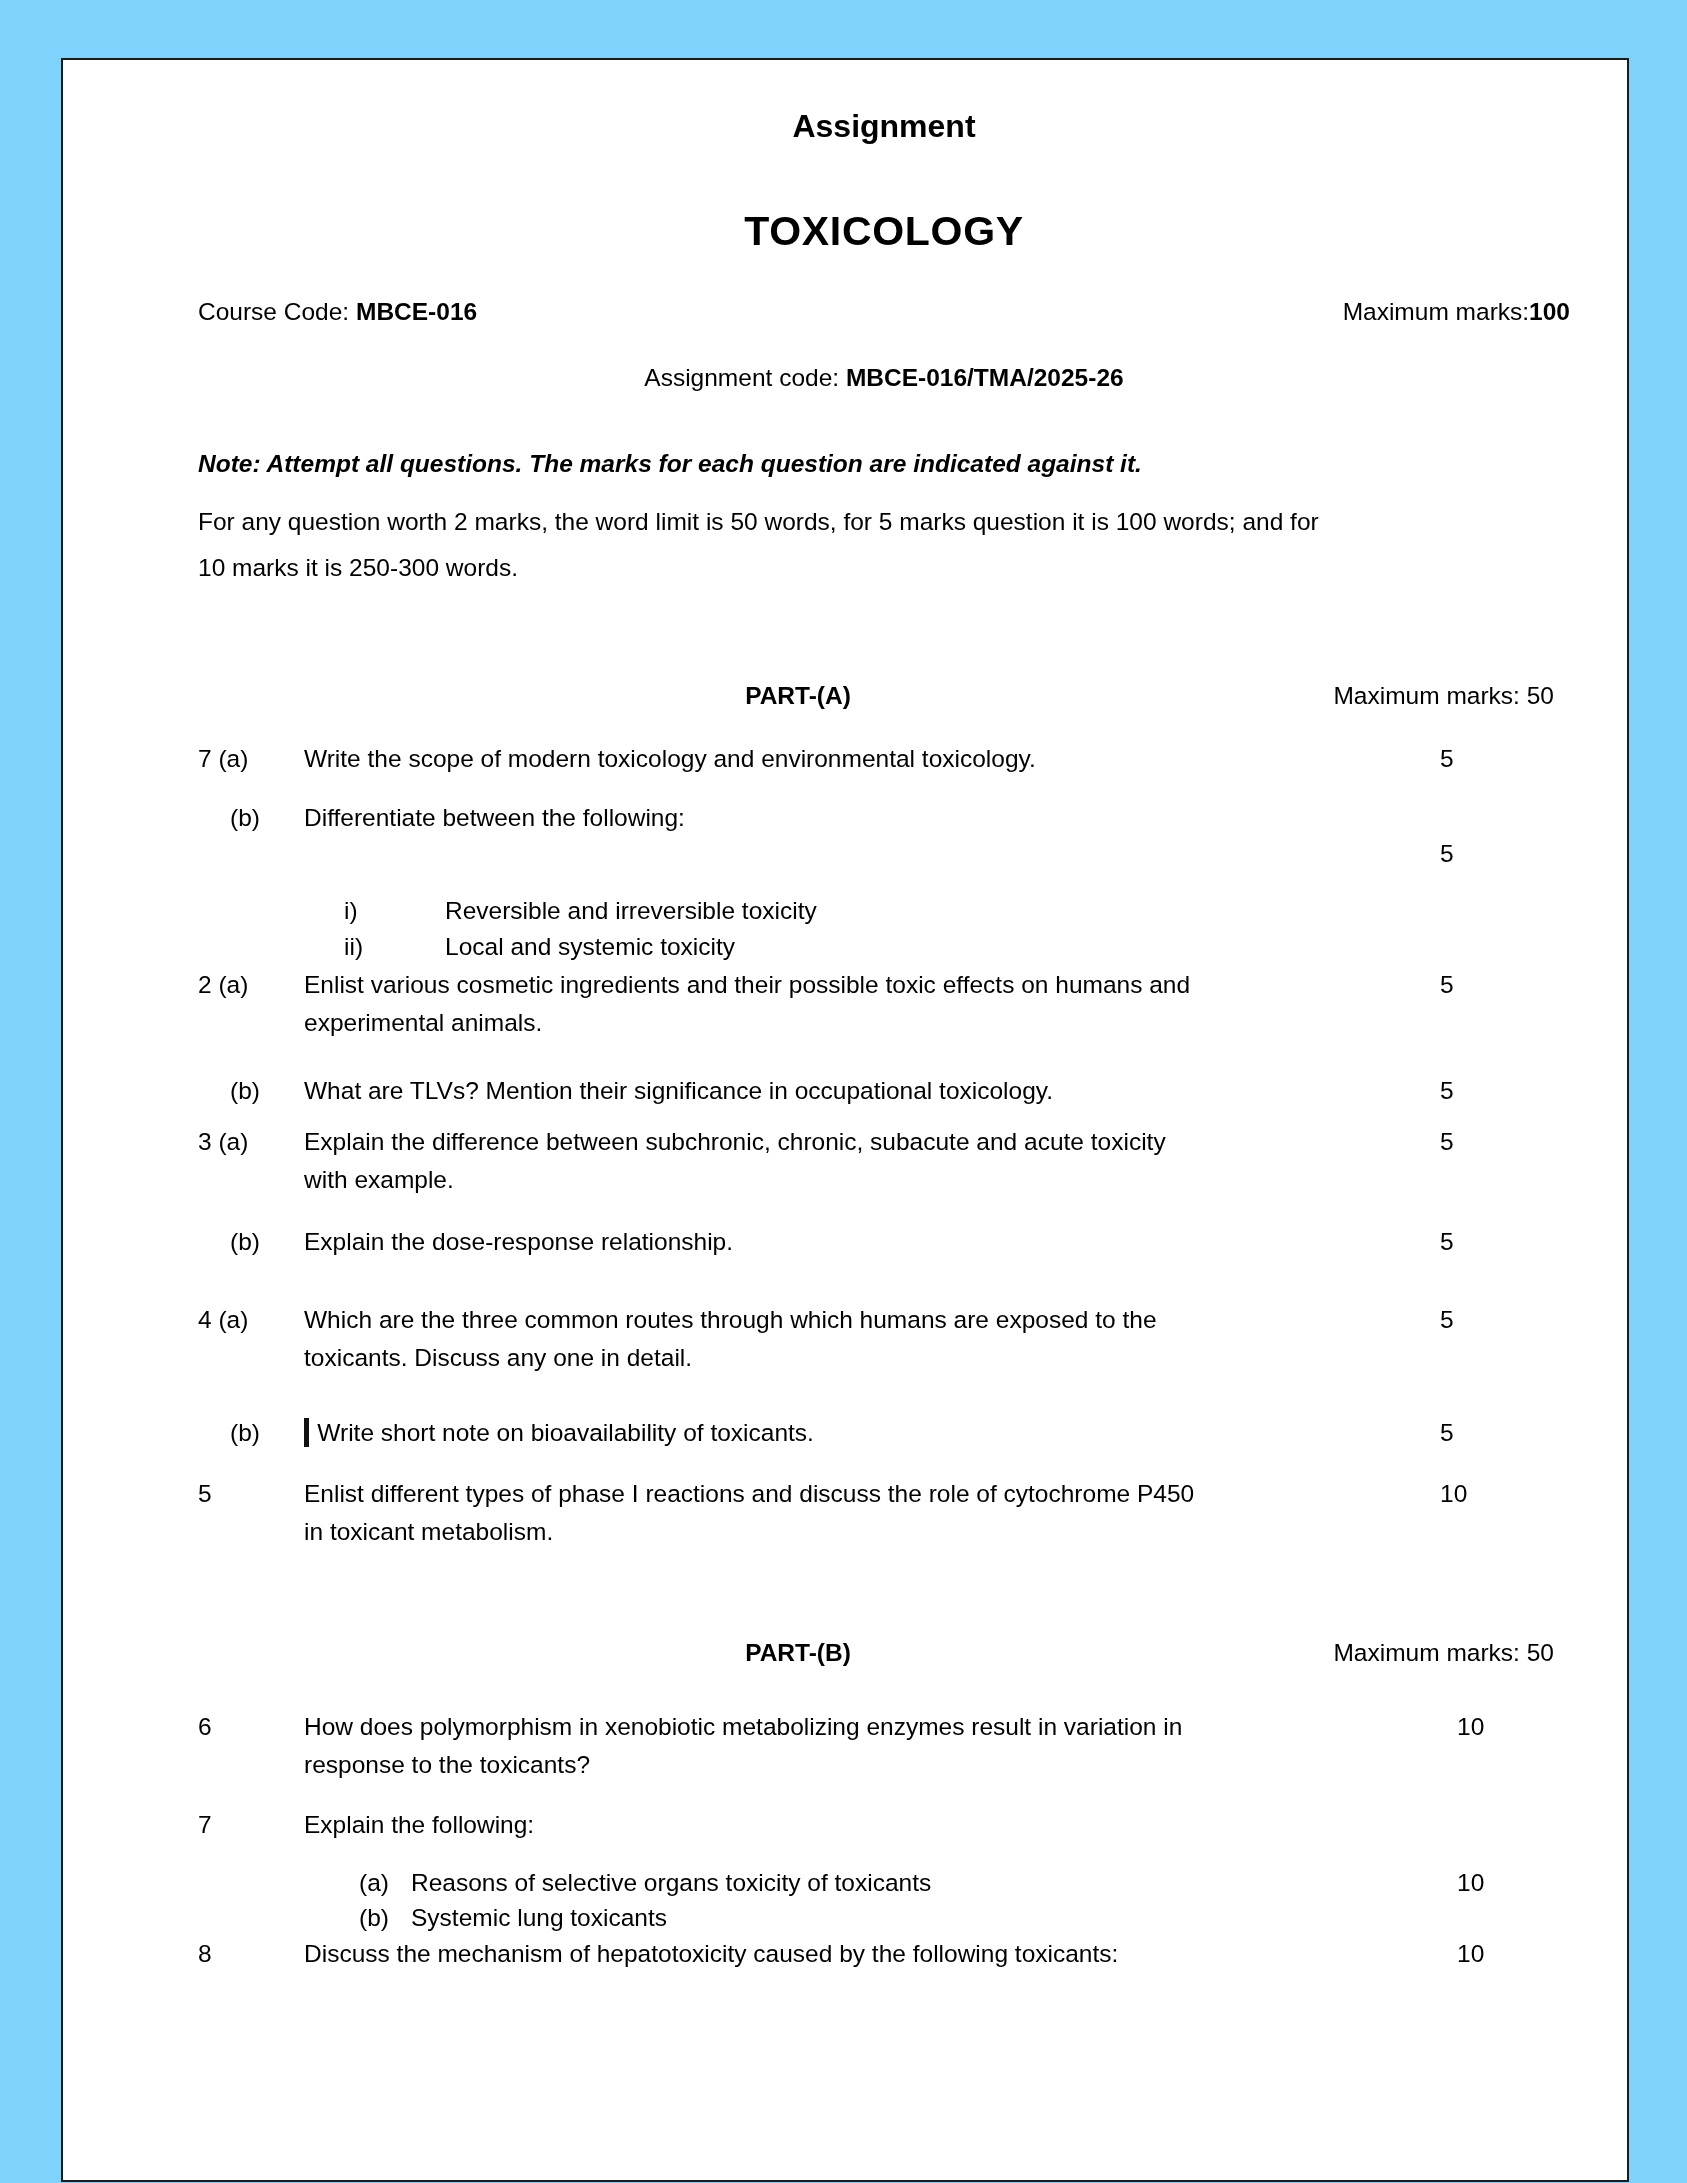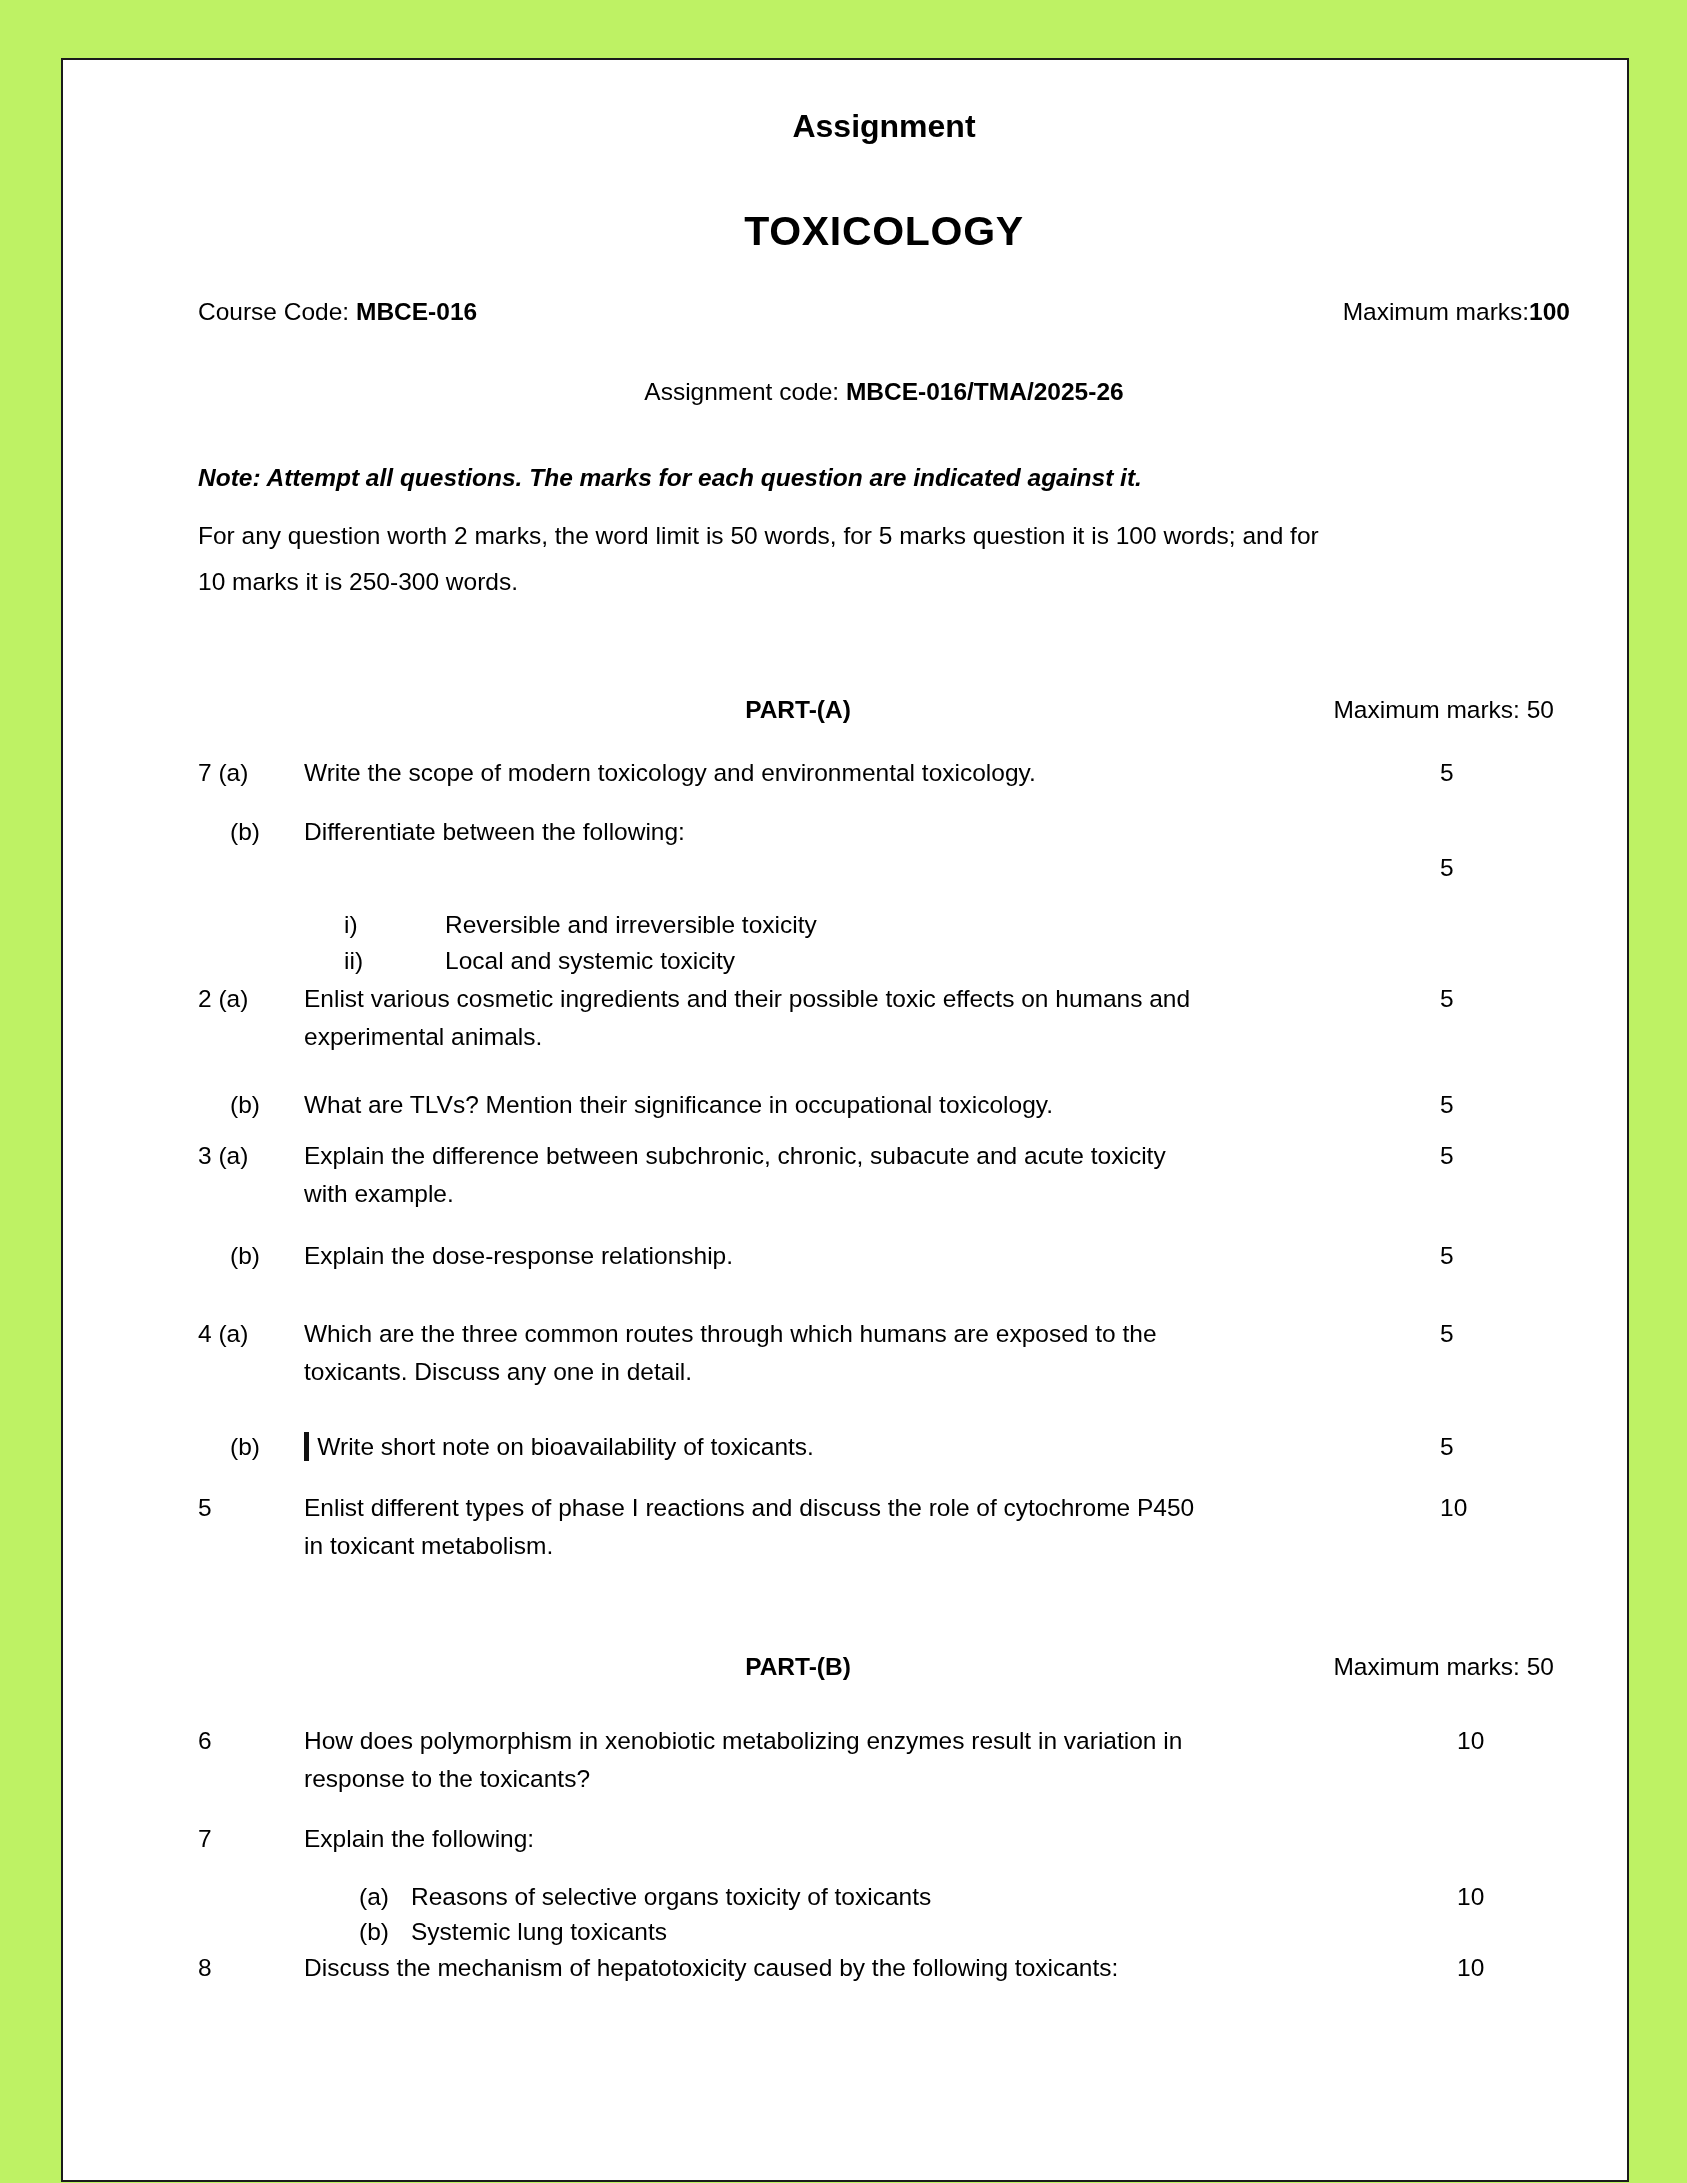--- a/index.html
+++ b/index.html
@@ -4,21 +4,21 @@
 <style>
   * { margin:0; padding:0; box-sizing:border-box; }
   html, body { background:#ffffff; }
   body {
     width:1687px; height:2183px;
     font-family:"Liberation Sans", sans-serif;
     color:#000;
     position:relative;
     overflow:hidden;
   }
-  .page { position:relative; width:1687px; height:2183px; background:#bef264; }
+  .page { position:relative; width:1687px; height:2183px; background:#7dd3fc; }
   .frame {
     position:absolute; left:61px; top:58px;
     width:1568px; height:2124px;
     border:2px solid #1b1b1b;
     background:#ffffff;
   }
   .content { position:absolute; left:198px; top:0; width:1372px; }
 
   .doc-title {
     margin-top:106px; text-align:center;
@@ -28,21 +28,21 @@
     margin-top:61px; text-align:center;
     font-weight:bold; font-size:41px; line-height:48px; letter-spacing:0.7px;
   }
   .course-row {
     margin-top:41px; display:flex; justify-content:space-between;
     font-size:24.5px; line-height:32px;gap:36px;
   }
   .course-row span, .assign-code span { white-space:pre; }
   .bold { font-weight:bold; }
   .assign-code {
-    margin-top:48px; text-align:center; font-size:24.5px; line-height:32px;
+    margin-top:34px; text-align:center; font-size:24.5px; line-height:32px;
   }
   .note {
     margin-top:54px; font-weight:bold; font-size:24.5px; line-height:32px;font-style:italic;
   }
   .intro {
     margin-top:18.5px; font-size:24.5px; line-height:46px; white-space:pre-wrap;
   }
 
   .part-row {
     position:relative; margin-top:89px;

